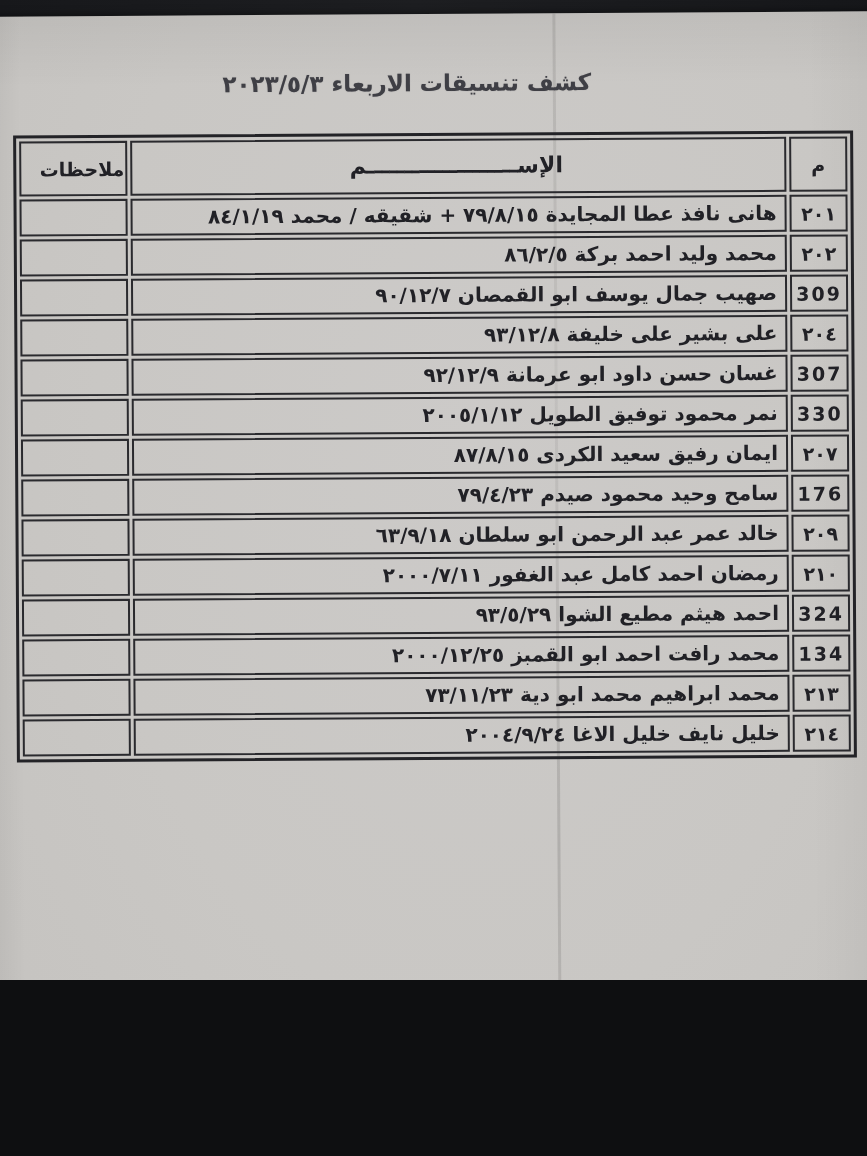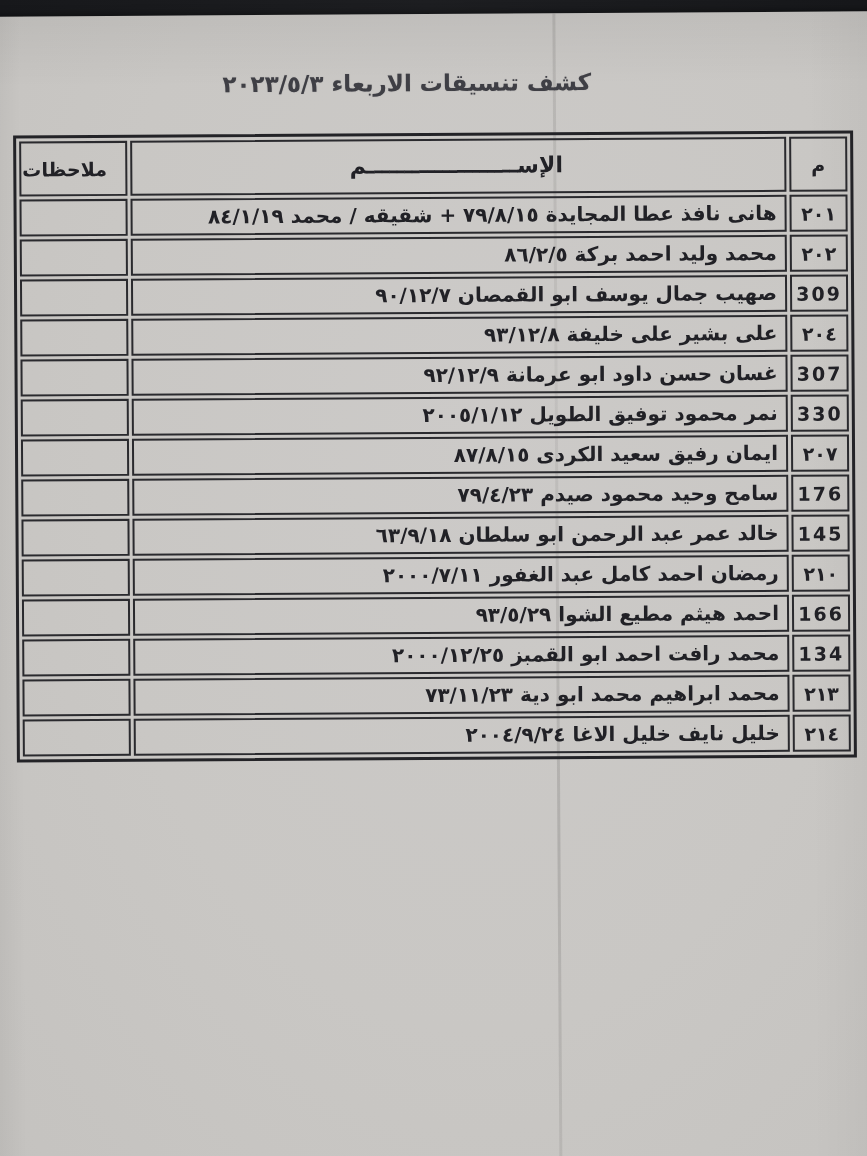--- a/index.html
+++ b/index.html
@@ -4,21 +4,21 @@
 <style>
   html, body {
     margin: 0;
     padding: 0;
     background: #0e0f11;
     font-family: "DejaVu Sans", sans-serif;
   }
   .screen {
     position: relative;
     width: 867px;
-    height: 1156px;
+    height: 980px;
     overflow: hidden;
     background: linear-gradient(100deg, #17181b 0%, #1d1e21 40%, #141518 100%);
   }
   
   .paper {
     position: absolute;
     left: -12px;
     top: 14px;
     width: 894px;
     height: 1190px;
@@ -84,21 +84,21 @@
     font-size: 19px;
     letter-spacing: 2px;
   }
   th.h-name, td.c-name {
     text-align: right;
     padding: 0 8px 2px 4px;
     font-size: 20px;
   }
   th.h-notes, td.c-notes {
     width: 102px;
-    text-align: left;
+    text-align: right;
     font-size: 19px;
   }
   tr.header-row th { height: 49px; }
   th.h-name { text-align: center; font-size: 22px; }
   tr.data-row td { height: 31px; }
 </style>
 </head>
 <body>
 
 <div class="screen">
@@ -150,31 +150,31 @@
     <td class="c-serial">٢٠٧</td>
     <td class="c-name">ايمان رفيق سعيد الكردى ٨٧/٨/١٥</td>
     <td class="c-notes"></td>
   </tr>
           <tr class="data-row">
     <td class="c-serial">176</td>
     <td class="c-name">سامح وحيد محمود صيدم ٧٩/٤/٢٣</td>
     <td class="c-notes"></td>
   </tr>
           <tr class="data-row">
-    <td class="c-serial">145</td>
+    <td class="c-serial">٢٠٩</td>
     <td class="c-name">خالد عمر عبد الرحمن ابو سلطان ٦٣/٩/١٨</td>
     <td class="c-notes"></td>
   </tr>
           <tr class="data-row">
     <td class="c-serial">٢١٠</td>
     <td class="c-name">رمضان احمد كامل عبد الغفور ٢٠٠٠/٧/١١</td>
     <td class="c-notes"></td>
   </tr>
           <tr class="data-row">
-    <td class="c-serial">166</td>
+    <td class="c-serial">324</td>
     <td class="c-name">احمد هيثم مطيع الشوا ٩٣/٥/٢٩</td>
     <td class="c-notes"></td>
   </tr>
           <tr class="data-row">
     <td class="c-serial">134</td>
     <td class="c-name">محمد رافت احمد ابو القمبز ٢٠٠٠/١٢/٢٥</td>
     <td class="c-notes"></td>
   </tr>
           <tr class="data-row">
     <td class="c-serial">٢١٣</td>

